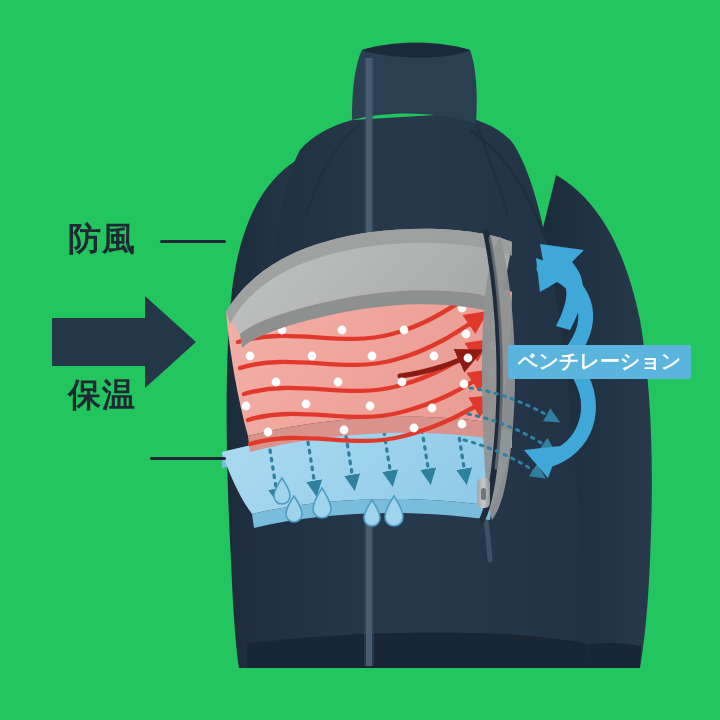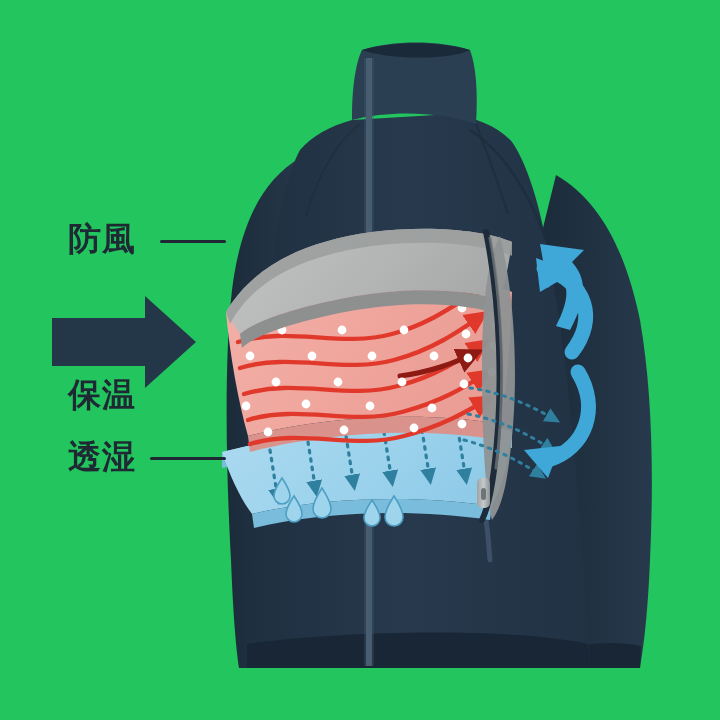--- a/index.html
+++ b/index.html
@@ -262,16 +262,16 @@
       <path d="M578,372 C600,408 586,448 548,460" fill="none" stroke="#3fa8d8" stroke-width="15" stroke-linecap="round"></path>
       <path d="M560,446 L548,478 L524,450 Z"></path>
     </g>
   </svg>
 
   <div class="leader" id="leader-windproof"></div>
   <div class="leader" id="leader-breathable"></div>
 
   <div class="label" id="label-windproof">防風</div>
   <div class="label" id="label-insulation">保温</div>
-  <div class="label" id="label-breathable">透湿</div>
-
+
+  <div id="vent-badge">ベンチレーション</div>
 
 </div>
 
 </body></html>

